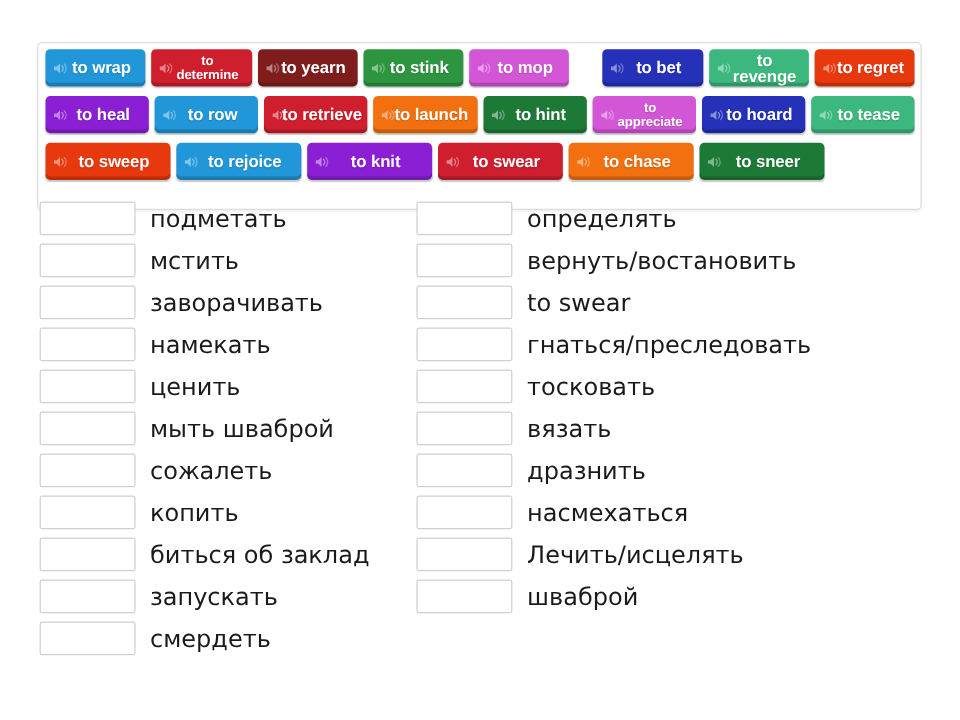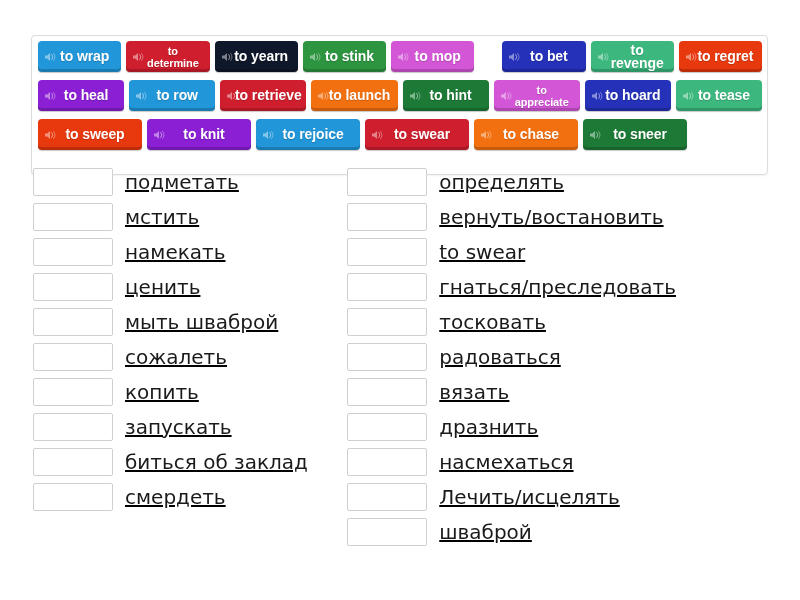--- a/index.html
+++ b/index.html
@@ -82,21 +82,20 @@
   }
   .spk-icon svg { display: block; }
 
   
   .answers {
     position: absolute;
     left: 0;
     top: 164px;
     width: 676px;
     display: flex;
-    text-decoration: underline;
   }
   .answer-col {
     width: 400px;
     padding-left: 33px;
   }
   .answer-col.right { padding-left: 33px; }
 
   .answer-row {
     display: flex;
     align-items: center;
@@ -144,21 +143,21 @@
           <span class="spk-icon">
             <svg viewBox="0 0 12 11" width="12" height="11" aria-hidden="true">
               <path d="M0 4h2.3L5 1.4v8.2L2.3 7H0z" fill="#ffffff"></path>
               <path d="M6.6 3.2a3 3 0 0 1 0 4.6" stroke="#ffffff" stroke-width="1.1" fill="none" stroke-linecap="round"></path>
               <path d="M8.5 1.8a5 5 0 0 1 0 7.4" stroke="#ffffff" stroke-width="1" fill="none" stroke-linecap="round" opacity="0.8"></path>
             </svg>
           </span>
           <span class="tile-label two-line">to
 determine</span>
         </div>
-        <div class="tile" style="background: #0f172a;">
+        <div class="tile" style="background: #7f1d1d;">
           <span class="spk-icon">
             <svg viewBox="0 0 12 11" width="12" height="11" aria-hidden="true">
               <path d="M0 4h2.3L5 1.4v8.2L2.3 7H0z" fill="#ffffff"></path>
               <path d="M6.6 3.2a3 3 0 0 1 0 4.6" stroke="#ffffff" stroke-width="1.1" fill="none" stroke-linecap="round"></path>
               <path d="M8.5 1.8a5 5 0 0 1 0 7.4" stroke="#ffffff" stroke-width="1" fill="none" stroke-linecap="round" opacity="0.8"></path>
             </svg>
           </span>
           <span class="tile-label">to yearn</span>
         </div>
         <div class="tile" style="background: rgb(45, 148, 64);">
@@ -299,39 +298,39 @@
         <div class="tile" style="background: rgb(232, 56, 13);">
           <span class="spk-icon">
             <svg viewBox="0 0 12 11" width="12" height="11" aria-hidden="true">
               <path d="M0 4h2.3L5 1.4v8.2L2.3 7H0z" fill="#ffffff"></path>
               <path d="M6.6 3.2a3 3 0 0 1 0 4.6" stroke="#ffffff" stroke-width="1.1" fill="none" stroke-linecap="round"></path>
               <path d="M8.5 1.8a5 5 0 0 1 0 7.4" stroke="#ffffff" stroke-width="1" fill="none" stroke-linecap="round" opacity="0.8"></path>
             </svg>
           </span>
           <span class="tile-label">to sweep</span>
         </div>
+        <div class="tile" style="background: rgb(33, 150, 216);">
+          <span class="spk-icon">
+            <svg viewBox="0 0 12 11" width="12" height="11" aria-hidden="true">
+              <path d="M0 4h2.3L5 1.4v8.2L2.3 7H0z" fill="#ffffff"></path>
+              <path d="M6.6 3.2a3 3 0 0 1 0 4.6" stroke="#ffffff" stroke-width="1.1" fill="none" stroke-linecap="round"></path>
+              <path d="M8.5 1.8a5 5 0 0 1 0 7.4" stroke="#ffffff" stroke-width="1" fill="none" stroke-linecap="round" opacity="0.8"></path>
+            </svg>
+          </span>
+          <span class="tile-label">to rejoice</span>
+        </div>
         <div class="tile" style="background: rgb(138, 31, 212);">
           <span class="spk-icon">
             <svg viewBox="0 0 12 11" width="12" height="11" aria-hidden="true">
               <path d="M0 4h2.3L5 1.4v8.2L2.3 7H0z" fill="#ffffff"></path>
               <path d="M6.6 3.2a3 3 0 0 1 0 4.6" stroke="#ffffff" stroke-width="1.1" fill="none" stroke-linecap="round"></path>
               <path d="M8.5 1.8a5 5 0 0 1 0 7.4" stroke="#ffffff" stroke-width="1" fill="none" stroke-linecap="round" opacity="0.8"></path>
             </svg>
           </span>
           <span class="tile-label">to knit</span>
-        </div>
-        <div class="tile" style="background: rgb(33, 150, 216);">
-          <span class="spk-icon">
-            <svg viewBox="0 0 12 11" width="12" height="11" aria-hidden="true">
-              <path d="M0 4h2.3L5 1.4v8.2L2.3 7H0z" fill="#ffffff"></path>
-              <path d="M6.6 3.2a3 3 0 0 1 0 4.6" stroke="#ffffff" stroke-width="1.1" fill="none" stroke-linecap="round"></path>
-              <path d="M8.5 1.8a5 5 0 0 1 0 7.4" stroke="#ffffff" stroke-width="1" fill="none" stroke-linecap="round" opacity="0.8"></path>
-            </svg>
-          </span>
-          <span class="tile-label">to rejoice</span>
         </div>
         <div class="tile" style="background: rgb(207, 30, 45);">
           <span class="spk-icon">
             <svg viewBox="0 0 12 11" width="12" height="11" aria-hidden="true">
               <path d="M0 4h2.3L5 1.4v8.2L2.3 7H0z" fill="#ffffff"></path>
               <path d="M6.6 3.2a3 3 0 0 1 0 4.6" stroke="#ffffff" stroke-width="1.1" fill="none" stroke-linecap="round"></path>
               <path d="M8.5 1.8a5 5 0 0 1 0 7.4" stroke="#ffffff" stroke-width="1" fill="none" stroke-linecap="round" opacity="0.8"></path>
             </svg>
           </span>
           <span class="tile-label">to swear</span>
@@ -364,45 +363,49 @@
         <div class="answer-row">
           <div class="drop-box"></div>
           <div class="answer-text">подметать</div>
         </div>
         <div class="answer-row">
           <div class="drop-box"></div>
           <div class="answer-text">мстить</div>
         </div>
         <div class="answer-row">
           <div class="drop-box"></div>
+          <div class="answer-text">заворачивать</div>
+        </div>
+        <div class="answer-row">
+          <div class="drop-box"></div>
           <div class="answer-text">намекать</div>
         </div>
         <div class="answer-row">
           <div class="drop-box"></div>
           <div class="answer-text">ценить</div>
         </div>
         <div class="answer-row">
           <div class="drop-box"></div>
           <div class="answer-text">мыть шваброй</div>
         </div>
         <div class="answer-row">
           <div class="drop-box"></div>
           <div class="answer-text">сожалеть</div>
         </div>
         <div class="answer-row">
           <div class="drop-box"></div>
           <div class="answer-text">копить</div>
         </div>
         <div class="answer-row">
           <div class="drop-box"></div>
+          <div class="answer-text">биться об заклад</div>
+        </div>
+        <div class="answer-row">
+          <div class="drop-box"></div>
           <div class="answer-text">запускать</div>
-        </div>
-        <div class="answer-row">
-          <div class="drop-box"></div>
-          <div class="answer-text">биться об заклад</div>
         </div>
         <div class="answer-row">
           <div class="drop-box"></div>
           <div class="answer-text">смердеть</div>
         </div>
       </div>
     <div class="answer-col right" id="answer-col-right">
         <div class="answer-row">
           <div class="drop-box"></div>
           <div class="answer-text">определять</div>
@@ -418,24 +421,20 @@
         <div class="answer-row">
           <div class="drop-box"></div>
           <div class="answer-text">гнаться/преследовать</div>
         </div>
         <div class="answer-row">
           <div class="drop-box"></div>
           <div class="answer-text">тосковать</div>
         </div>
         <div class="answer-row">
           <div class="drop-box"></div>
-          <div class="answer-text">радоваться</div>
-        </div>
-        <div class="answer-row">
-          <div class="drop-box"></div>
           <div class="answer-text">вязать</div>
         </div>
         <div class="answer-row">
           <div class="drop-box"></div>
           <div class="answer-text">дразнить</div>
         </div>
         <div class="answer-row">
           <div class="drop-box"></div>
           <div class="answer-text">насмехаться</div>
         </div>

